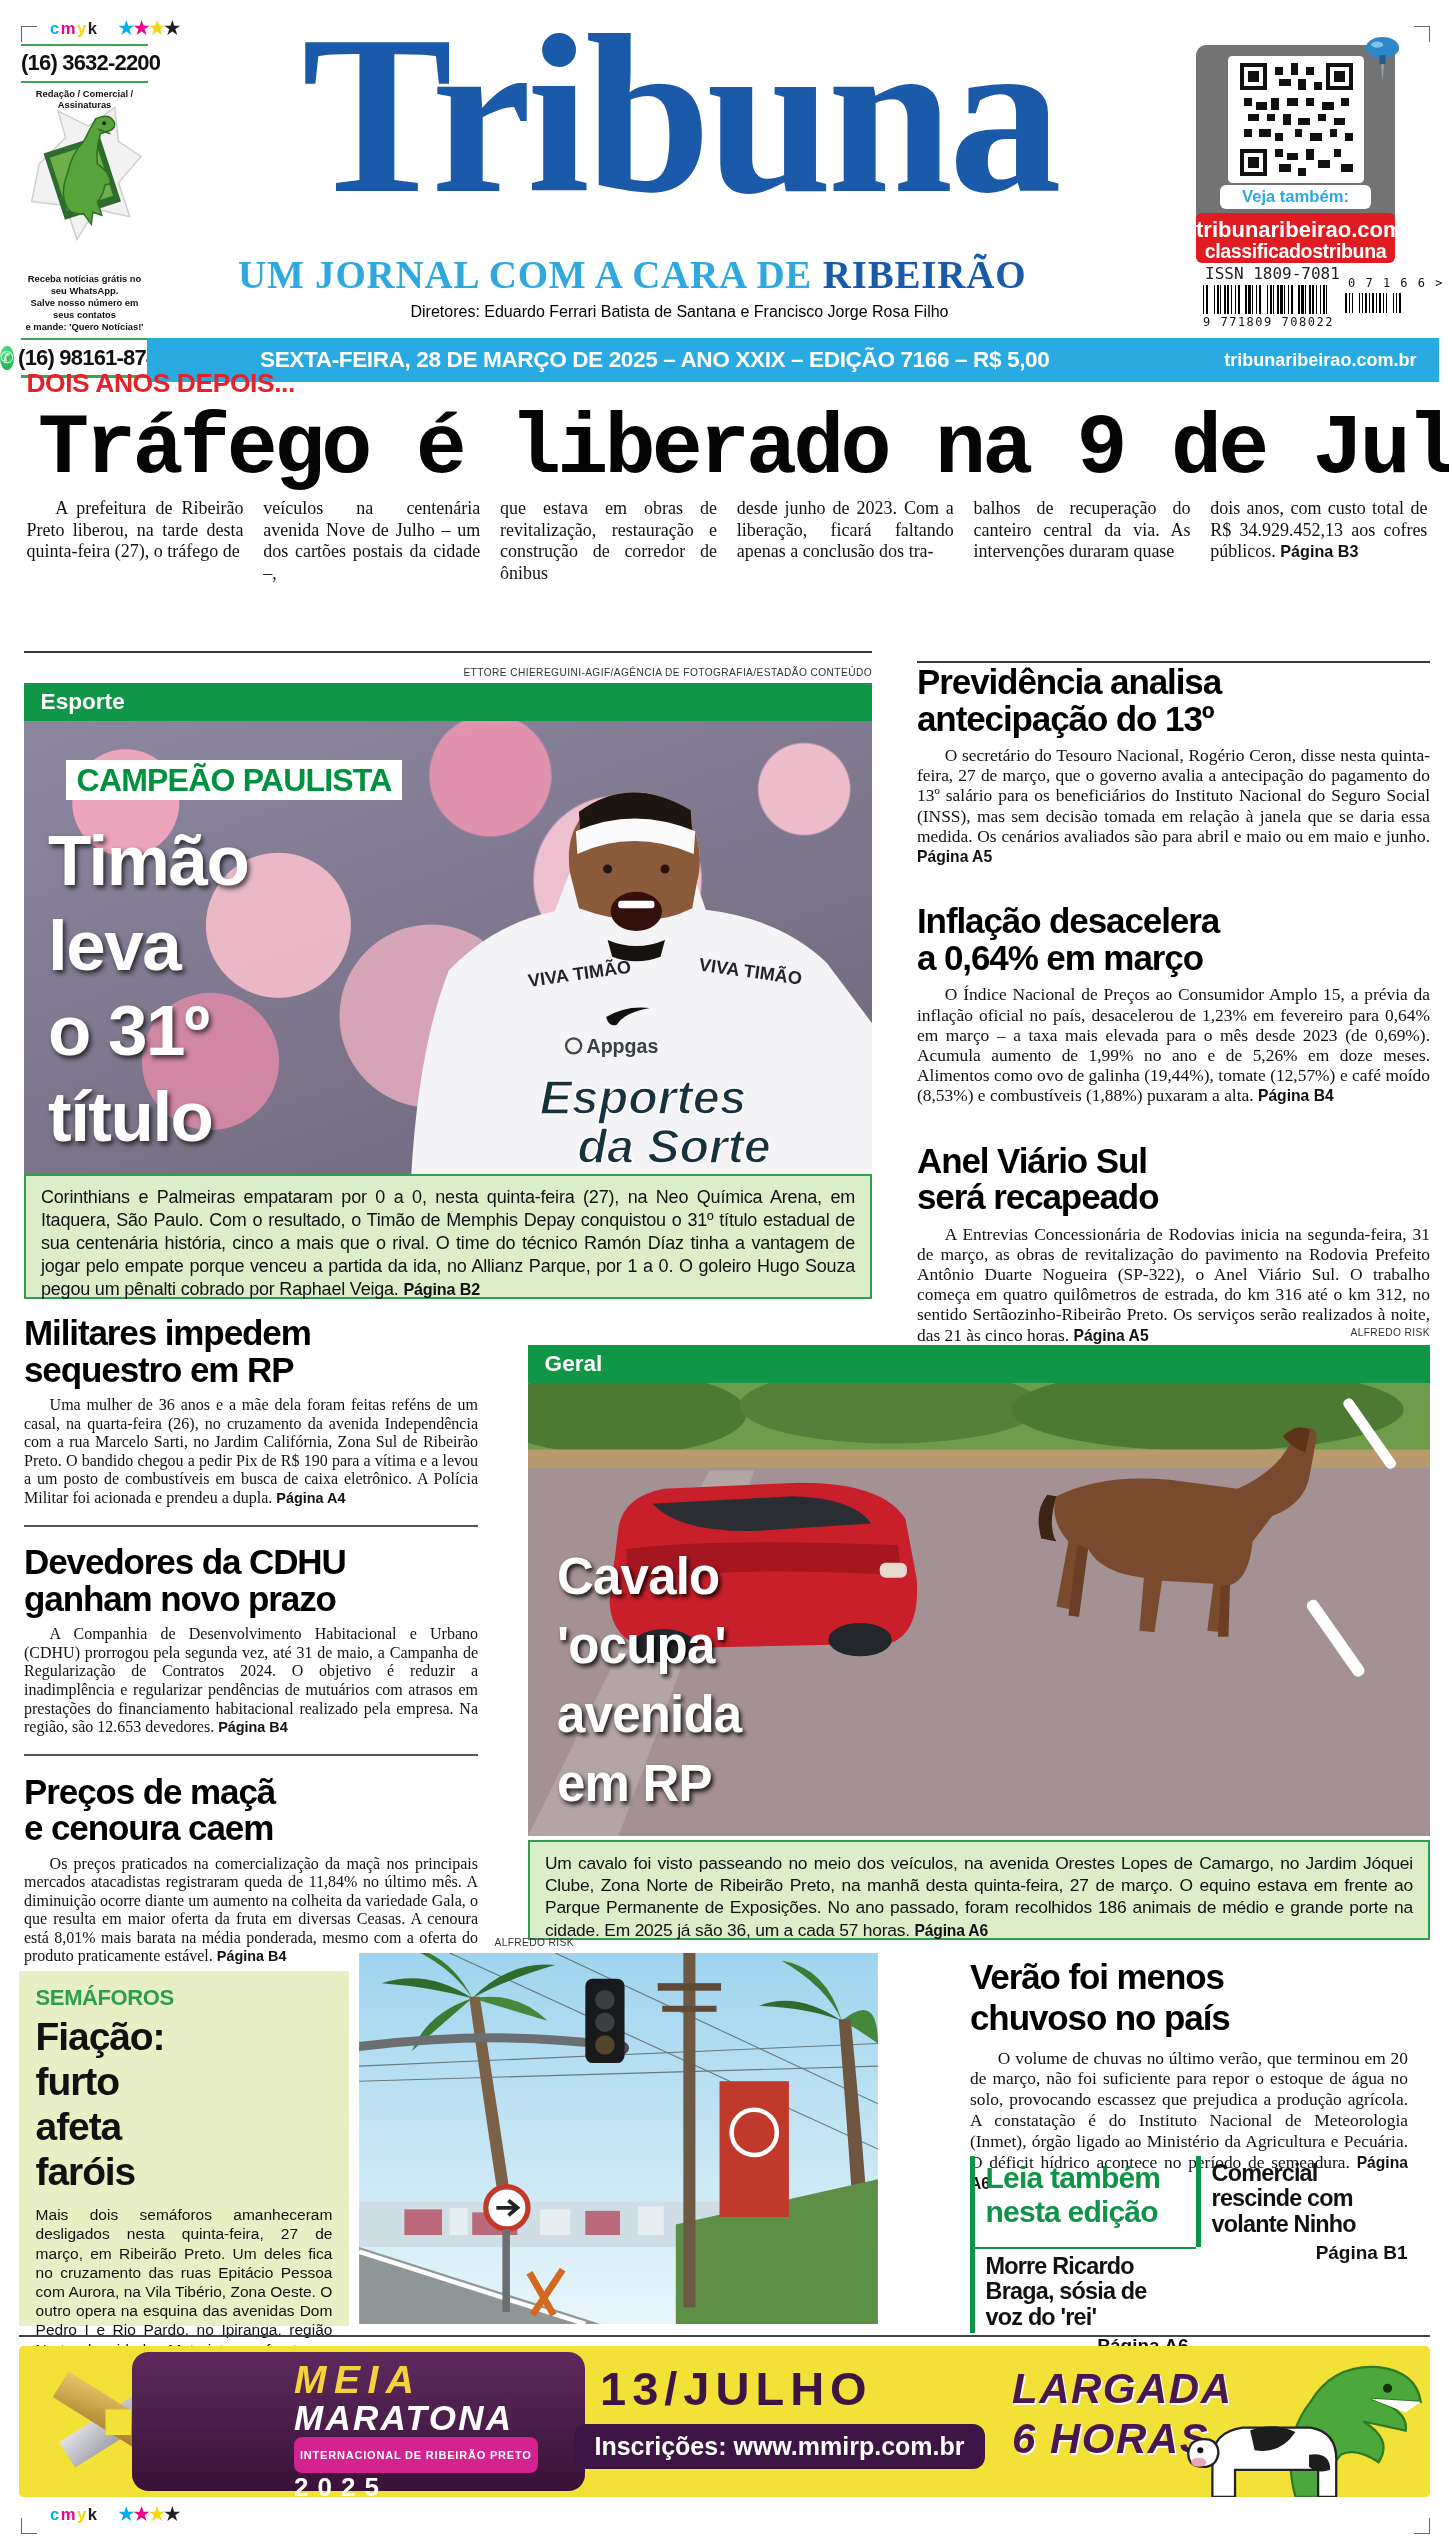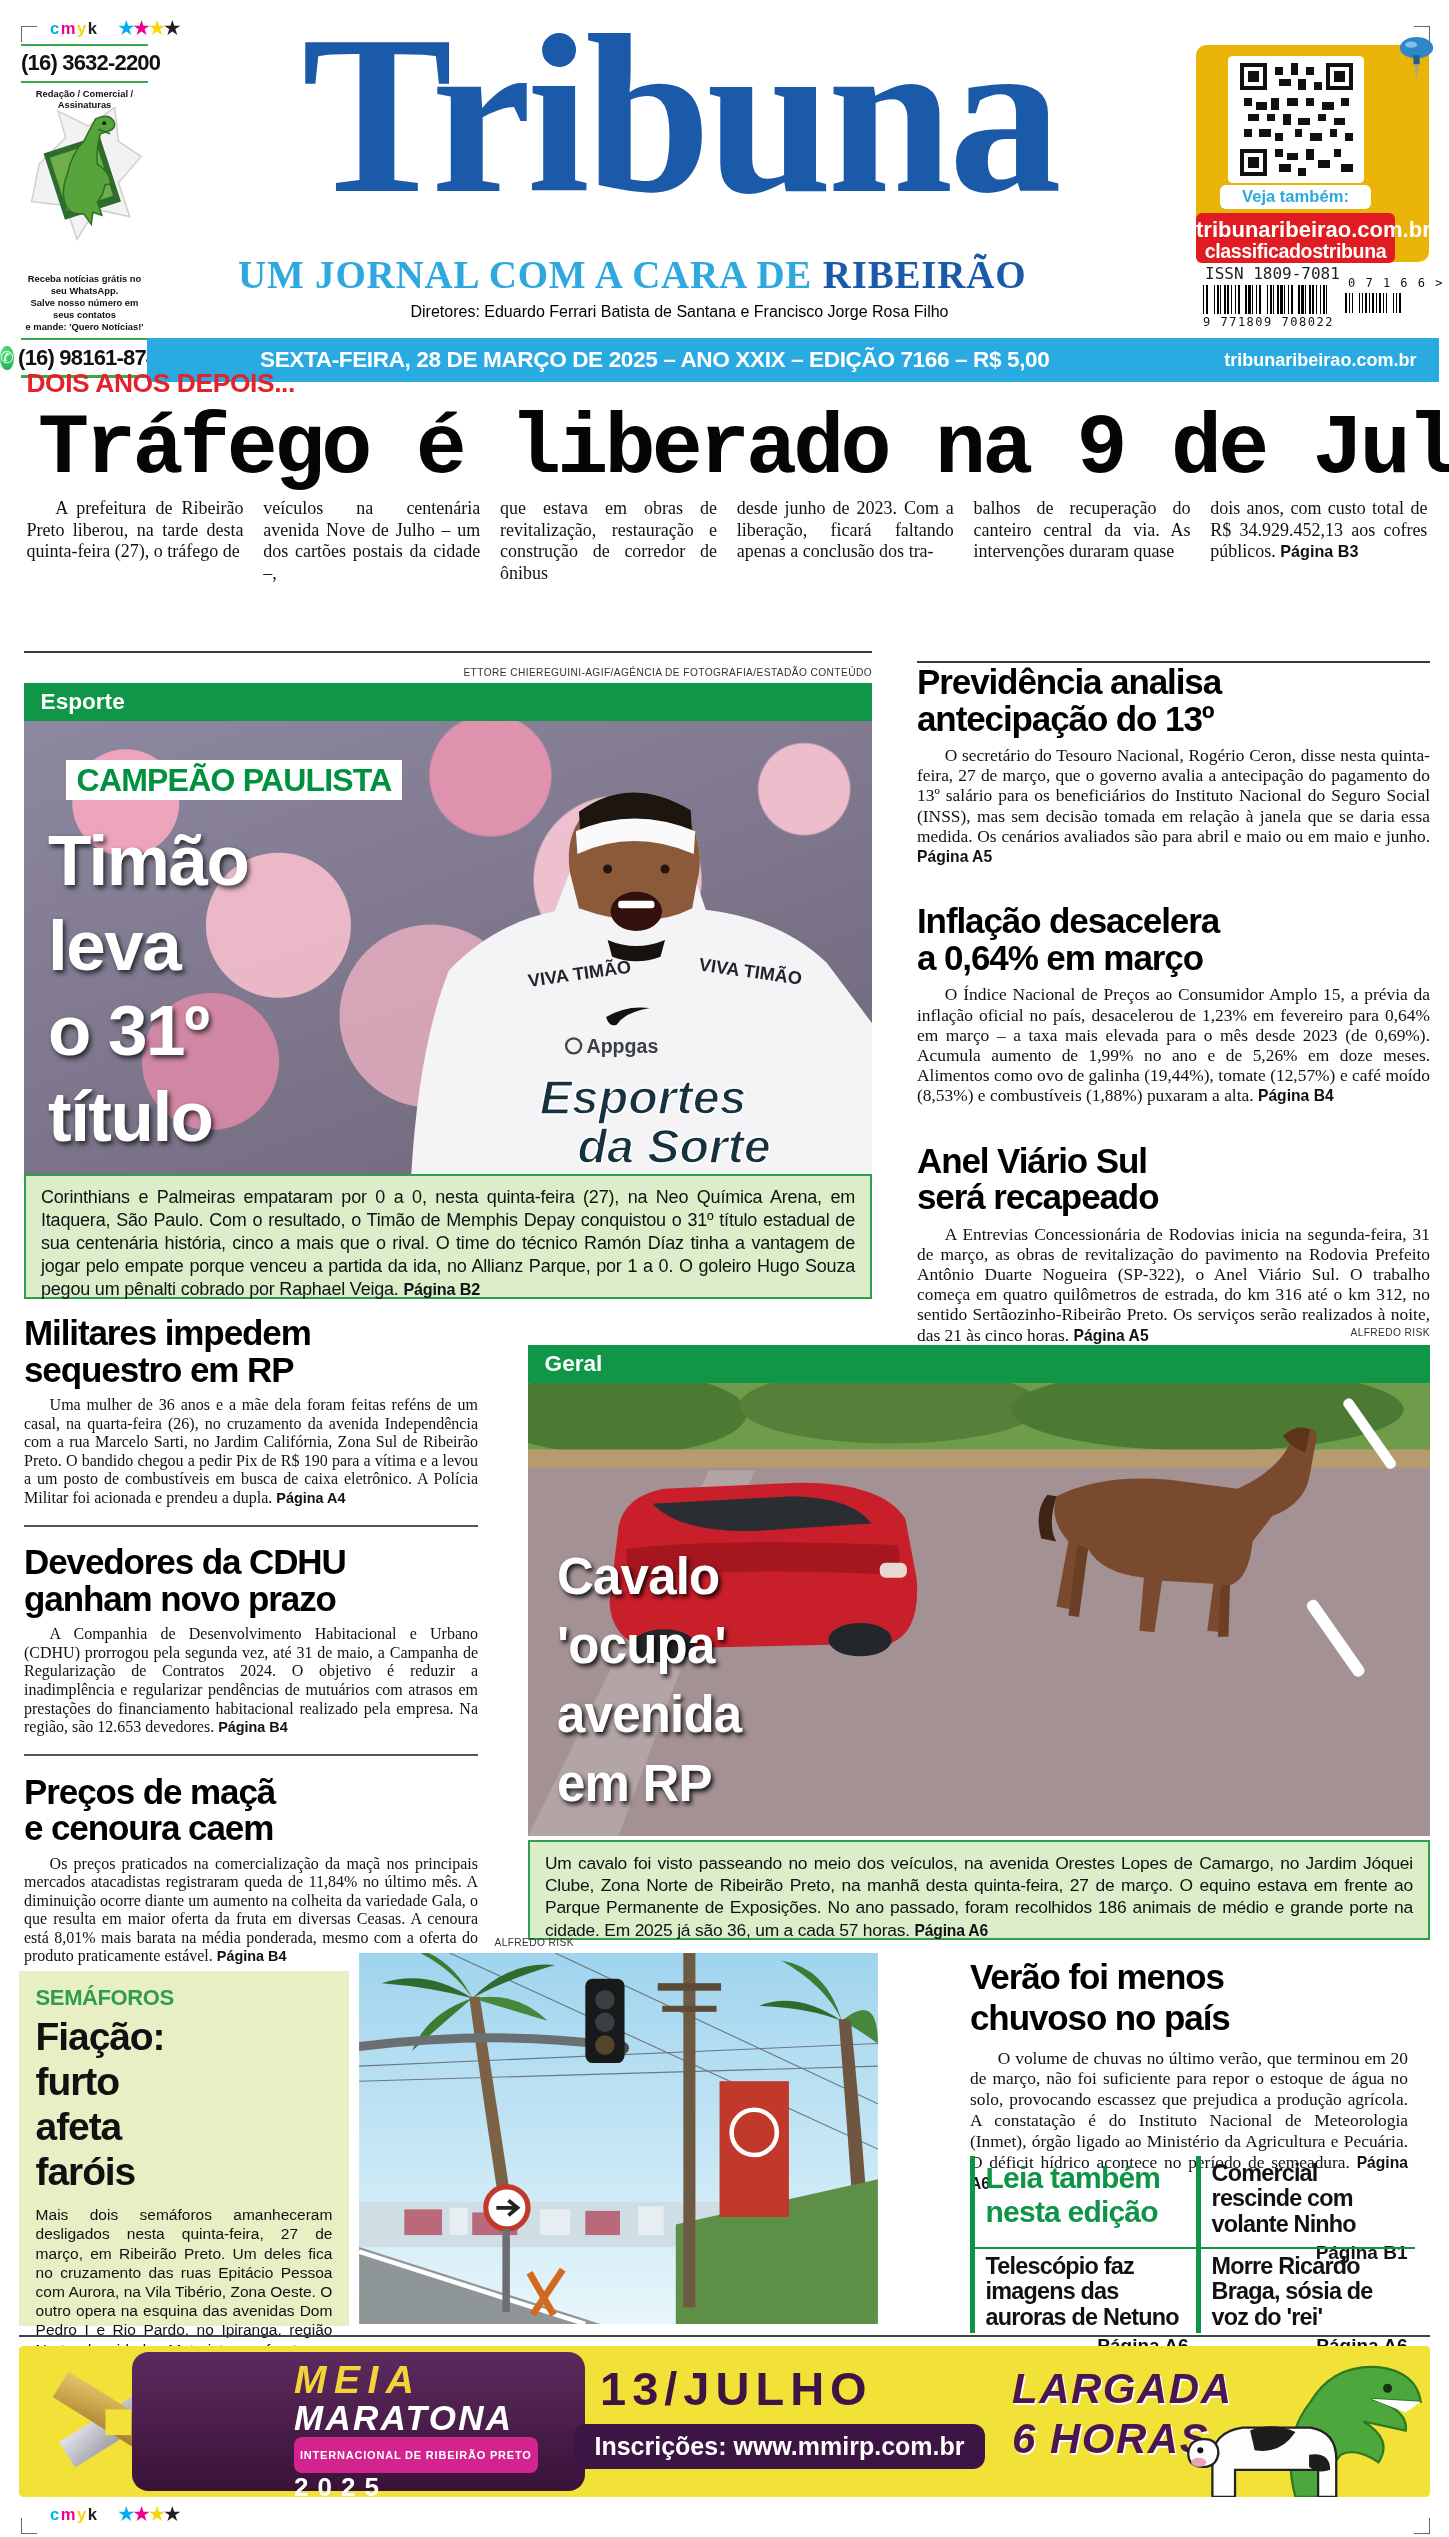--- a/index.html
+++ b/index.html
@@ -27,21 +27,21 @@
   .phone2{font-size:22px;font-weight:700;letter-spacing:-0.8px;white-space:nowrap;}
   
   .logo{left:238px;top:-10.6px;width:883px;text-align:center;
         font-family:"Liberation Serif",serif;font-weight:700;font-size:226px;line-height:1.12;
         color:#1a5aa8;letter-spacing:-4.5px;}
   .tagline{left:238px;top:252px;width:883px;text-align:left;font-family:"Liberation Serif",serif;
            font-weight:700;font-size:39px;letter-spacing:0.8px;white-space:nowrap;}
   .tagline .lt{color:#2fa8e0;} .tagline .dk{color:#1a5aa8;}
   .directors{left:238px;top:303px;width:883px;text-align:center;font-size:16px;color:#000;}
   
-  .qrpanel{left:1196px;top:45px;width:233px;height:217px;background:#eab308;border-radius:10.6px;}
+  .qrpanel{left:1196px;top:45px;width:199px;height:217px;background:#737373;border-radius:10.6px;}
   .qrbox{position:absolute;left:32px;top:10.6px;width:136px;height:127px;background:#fff;border-radius:4.5px;
          display:flex;align-items:center;justify-content:center;}
   .veja{position:absolute;left:24px;top:140px;width:151px;height:24px;background:#fff;border-radius:6px;
         color:#2aa9e0;font-weight:700;font-size:16.6px;text-align:center;line-height:24px;}
   .redstrip{position:absolute;left:0;top:168px;width:199px;height:50px;background:#e11b22;border-radius:6px;
             color:#fff;font-weight:700;text-align:center;line-height:1.05;padding-top:4.5px;box-sizing:border-box;}
   .redstrip .l1{font-size:22px;} .redstrip .l2{font-size:19.6px;letter-spacing:-0.4px;}
   .issn{left:1205px;top:264px;font-family:"DejaVu Sans Mono",monospace;font-size:16px;color:#222;}
   .bars1{left:1203px;top:285px;width:127px;height:29px;
          background:repeating-linear-gradient(90deg,#000 0 1.5px,#fff 1.5px 3px,#000 3px 5.3px,#fff 5.3px 6.8px,#000 6.8px 7.5px,#fff 7.5px 10.6px);}
@@ -496,24 +496,20 @@
   <div class="abs leia">
     <div class="cell">
       <div class="leia-title">Leia também</div>
       <div class="leia-title">nesta edição</div>
     </div>
     <div class="cell">
       <div class="leia-item">Comercial rescinde com volante Ninho</div>
       <div class="leia-page">Página B1</div>
     </div>
     <div class="cell row2">
-      <div class="leia-item">Telescópio faz imagens das auroras de Netuno</div>
-      <div class="leia-page">Página A6</div>
-    </div>
-    <div class="cell row2">
       <div class="leia-item">Morre Ricardo Braga, sósia de voz do 'rei'</div>
       <div class="leia-page">Página A6</div>
     </div>
   </div>
 
   <div class="abs rule" style="left:19px;top:2335px;width:1411px;background:#444;"></div>
 
   <div class="abs banner">
     <svg class="abs" style="left:22.6px;top:9px;" width="151" height="133" viewBox="0 0 200 176">
       <defs>

